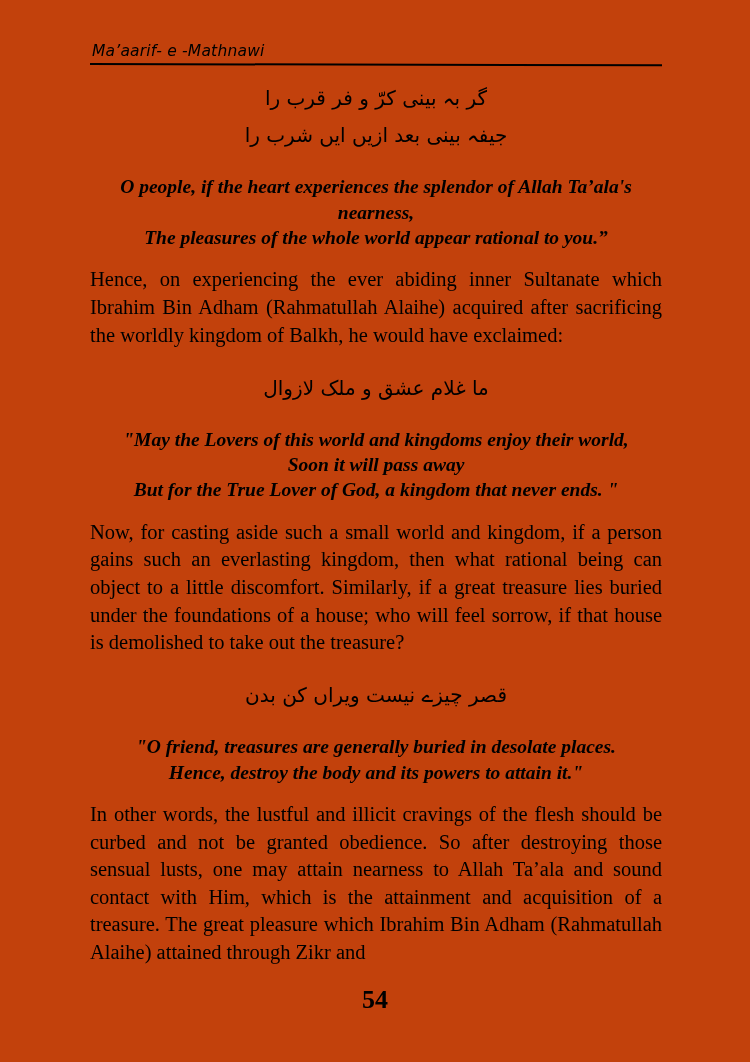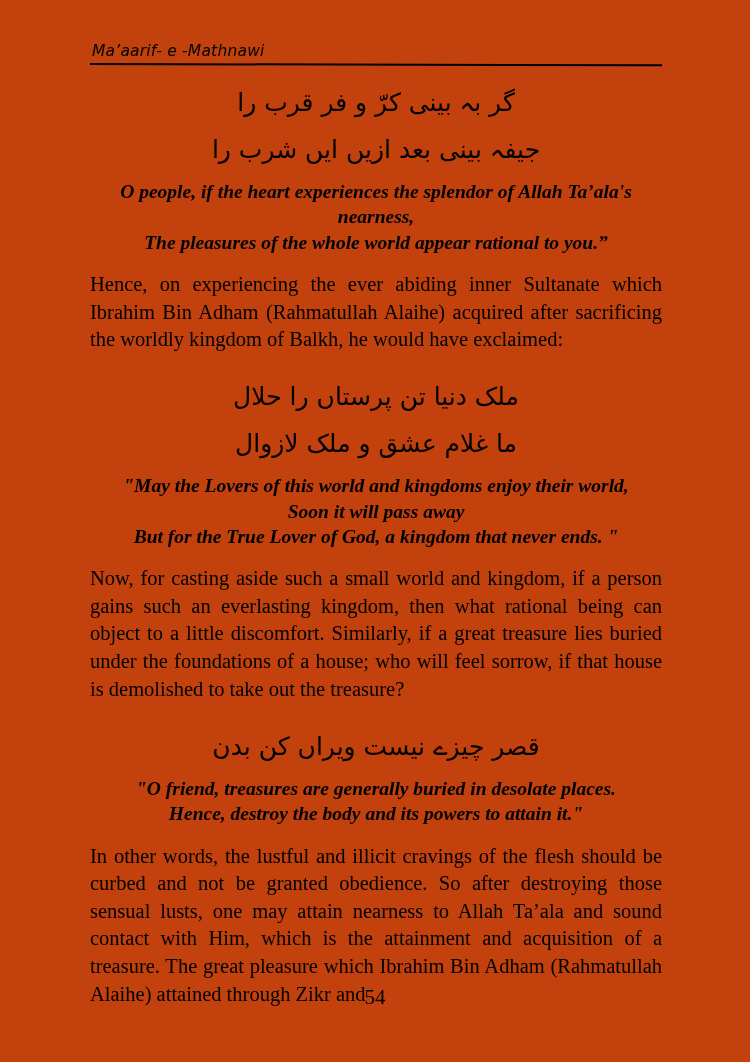--- a/index.html
+++ b/index.html
@@ -54,38 +54,38 @@
   
   .couplet {
     text-align: center;
     direction: rtl;
     unicode-bidi: isolate;
     font-family: "DejaVu Sans", sans-serif;
     color: #000;
   }
   .couplet .verse {
     display: block;
-    font-size: 25px;
+    font-size: 20px;
     line-height: 1.86;
     white-space: nowrap;
   }
 
   .couplet-1 { margin-top: 2px; }
   .couplet-2 { margin-top: 10px; }
   .couplet-3 { margin-top: 12px; }
 
   
   .translation {
     text-align: center;
     font-family: "Liberation Serif", "DejaVu Serif", serif;
     font-style: italic;
     font-weight: bold;
     font-size: 19.5px;
     line-height: 1.30;
-    margin-top: 6px;
+    margin-top: 20px;
   }
   .translation .tline { display: block; }
 
   
   .para {
     text-align: justify;
     text-justify: inter-word;
     font-family: "Liberation Serif", "DejaVu Serif", serif;
     font-size: 20.5px;
     line-height: 1.345;
@@ -95,22 +95,23 @@
   .para.tight { }
 
   
   .folio {
     position: absolute;
     left: 0;
     right: 0;
     top: 985px;
     text-align: center;
     font-family: "Liberation Serif", "DejaVu Serif", serif;
-    font-size: 21px;
+    font-size: 26px;
     color: #000;
+    font-weight: bold;
   }
 </style>
 </head>
 <body>
 
 <div class="page">
 
   <div class="header">
     <div class="header-title">Ma’aarif- e -Mathnawi</div>
     <div class="header-rule"></div>
@@ -125,21 +126,20 @@
 
     <div class="translation">
       <span class="tline">O people, if the heart experiences the splendor of Allah Ta’ala's</span>
       <span class="tline">nearness,</span>
       <span class="tline">The pleasures of the whole world appear rational to you.”</span>
     </div>
 
     <p class="para">Hence, on experiencing the ever abiding inner Sultanate which Ibrahim Bin Adham (Rahmatullah Alaihe) acquired after sacrificing the worldly kingdom of Balkh, he would have exclaimed:</p>
 
     <div class="couplet couplet-2">
-      <span class="verse">ملک دنیا تن پرستاں را حلال</span>
       <span class="verse">ما غلام عشق و ملک لازوال</span>
     </div>
 
     <div class="translation">
       <span class="tline">"May the Lovers of this world and kingdoms enjoy their world,</span>
       <span class="tline">Soon it will pass away</span>
       <span class="tline">But for the True Lover of God, a kingdom that never ends. "</span>
     </div>
 
     <p class="para">Now, for casting aside such a small world and kingdom, if a person gains such an everlasting kingdom, then what rational being can object to a little discomfort. Similarly, if a great treasure lies buried under the foundations of a house; who will feel sorrow, if that house is demolished to take out the treasure?</p>

